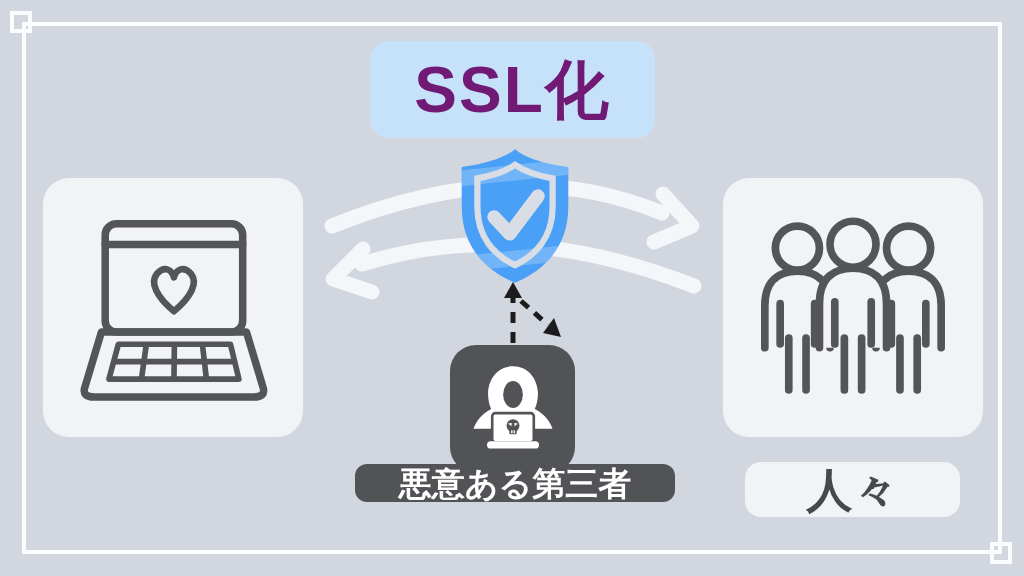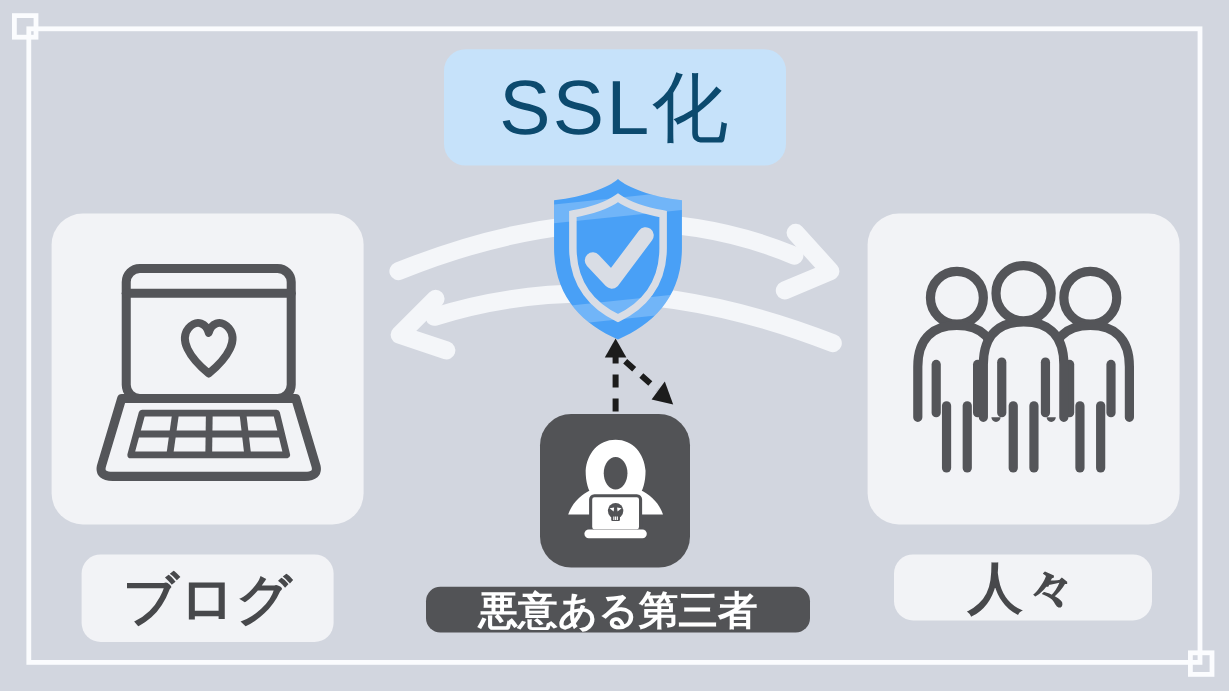--- a/index.html
+++ b/index.html
@@ -23,21 +23,21 @@
   .corner-square.tl{left:10px;top:11px;}
   .corner-square.br{right:12px;bottom:12px;}
 
   
   .title-box{
     position:absolute;left:370px;top:41px;width:285px;height:97px;
     background:#C6E2FA;border-radius:18px;
     display:flex;align-items:center;justify-content:center;z-index:4;
   }
   .title-text{
-    font-size:64px;font-weight:normal;color:#0c4a6e;letter-spacing:2px;line-height:1;
+    font-size:64px;font-weight:bold;color:#701a75;letter-spacing:2px;line-height:1;
   }
 
   
   .card{
     position:absolute;background:#F2F3F6;border-radius:26px;z-index:2;
     display:flex;align-items:center;justify-content:center;
   }
   .card.left{left:43px;top:178px;width:260px;height:259px;}
   .card.right{left:723px;top:178px;width:260px;height:259px;}
 
@@ -49,21 +49,21 @@
   .label-box.right{left:745px;top:462px;width:215px;height:55px;}
   .label-text{font-size:46px;font-weight:bold;color:#47484B;line-height:1;}
 
   
   .attacker-box{
     position:absolute;left:450px;top:345px;width:125px;height:128px;
     background:#525356;border-radius:26px;z-index:4;
     display:flex;align-items:center;justify-content:center;
   }
   .attacker-label{
-    position:absolute;left:355px;top:489px;width:320px;height:38px;
+    position:absolute;left:355px;top:464px;width:320px;height:38px;
     background:#525356;border-radius:12px;z-index:4;
     display:flex;align-items:center;justify-content:center;
   }
   .attacker-label-text{font-size:33px;font-weight:bold;color:#FFFFFF;line-height:1;}
 
   
   .arcs-svg{position:absolute;left:0;top:0;z-index:1;}
   .shield-wrap{position:absolute;left:452px;top:146px;width:126px;height:140px;z-index:3;}
   .dashed-svg{position:absolute;left:0;top:0;z-index:5;pointer-events:none;}
 </style>
@@ -158,23 +158,20 @@
           <path d="M-35 144 V98 C-35 70 -19 61 0 61 C19 61 35 70 35 98 V144" fill="#F2F3F6"></path>
           <path d="M-19 96 V140"></path>
             <path d="M19 96 V140"></path>
           <path d="M-9 134 V188"></path>
             <path d="M9 134 V188"></path>
         </g>
       </g>
     </svg>
   </div>
 
-  <div class="label-box left">
-    <span class="label-text">ブログ</span>
-  </div>
   <div class="label-box right">
     <span class="label-text">人々</span>
   </div>
 
   <div class="attacker-box">
     <svg width="104" height="104" viewBox="0 0 100 100">
 
       <path d="M50 9 C36 9 27 20 26 34 C26 43 28 50 32 55 L32 63 L68 63 L68 55 C72 50 74 43 74 34 C73 20 64 9 50 9 Z" fill="#FFFFFF"></path>
       <path d="M31 49 C22 53 15 60 12 69 L31 69 Z" fill="#FFFFFF"></path>
       <path d="M69 49 C78 53 85 60 88 69 L69 69 Z" fill="#FFFFFF"></path>

